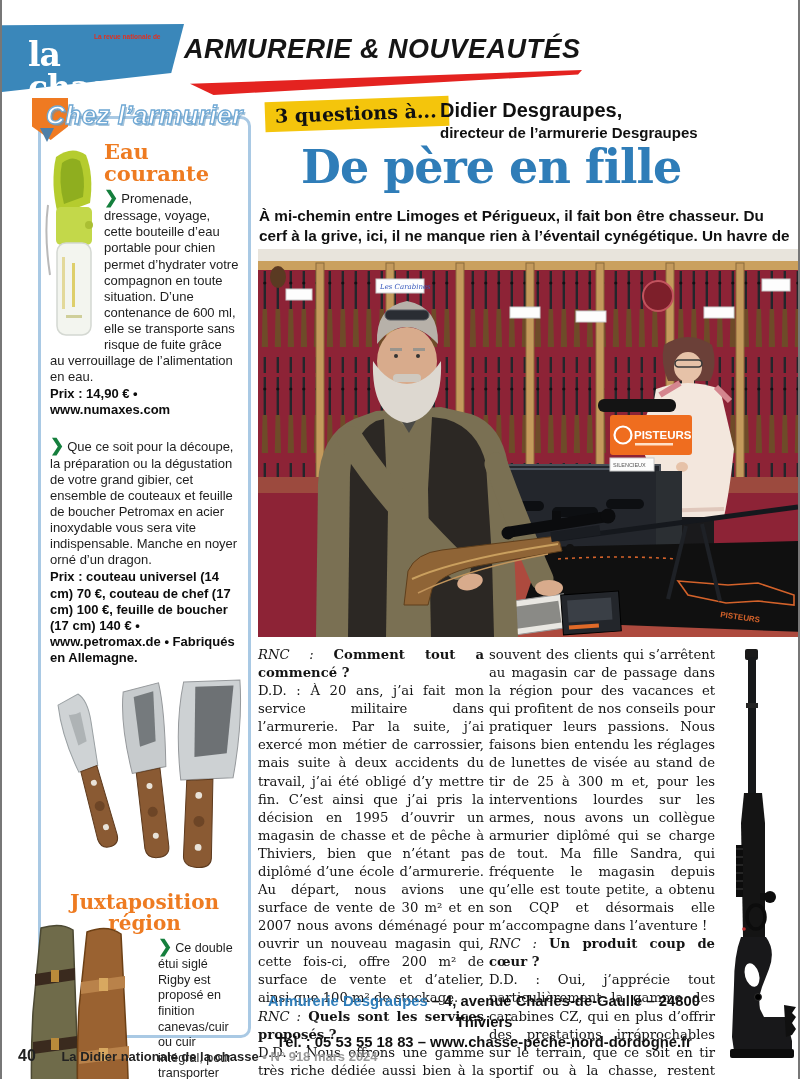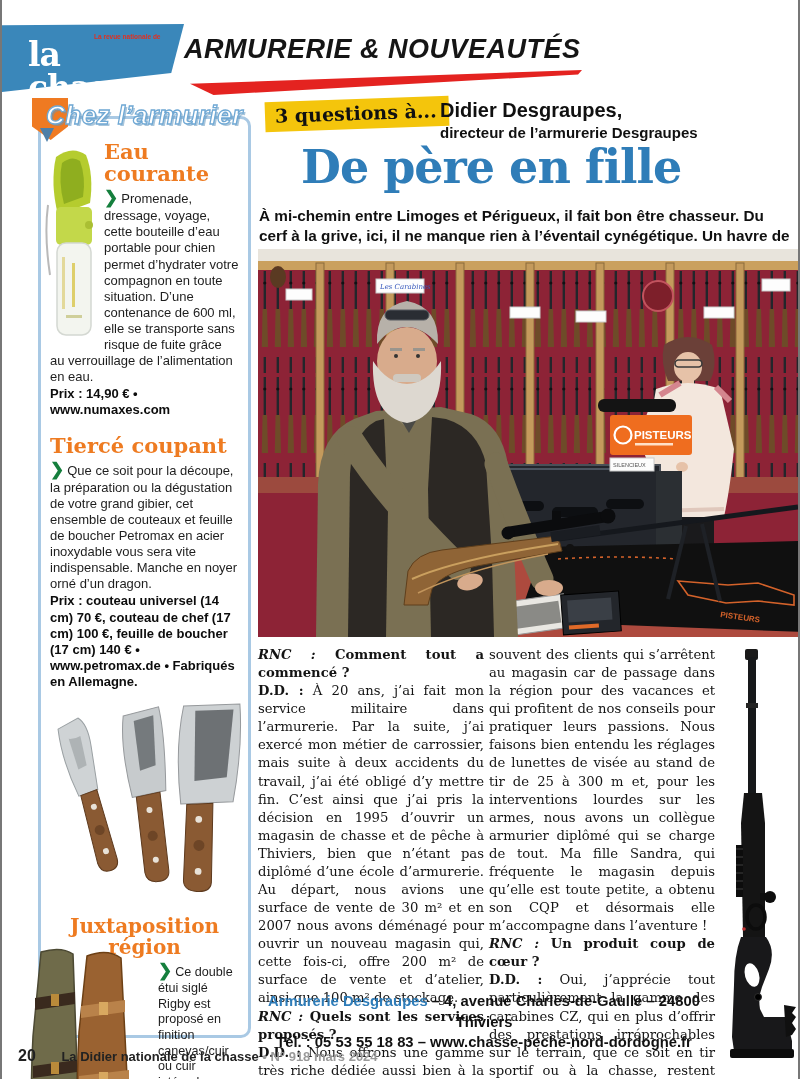--- a/index.html
+++ b/index.html
@@ -51,23 +51,23 @@
 
   
   #photo{left:256px;top:249px;width:544px;height:388px;background:#fef9c3;overflow:hidden;}
   #photo svg{display:block;}
 
   
   .qcol{font-family:"DejaVu Serif",serif;font-size:13.2px;line-height:1.37;color:#141414;text-align:justify;}
   #col1{left:256px;top:646px;width:226px;}
   #col2{left:487px;top:646px;width:226px;}
   .qcol p{margin:0;}
-  .q-prefix{font-weight:bold;font-style:italic;}
+  .q-prefix{font-weight:normal;font-style:italic;}
   .q-text{font-weight:bold;}
-  .a-prefix{font-weight:bold;}
+  .a-prefix{font-weight:normal;}
 
   
   #rifle-right{left:704px;top:645px;width:94px;height:415px;}
 
   
   #contact{left:256px;top:991px;width:452px;text-align:center;font-weight:700;font-size:14.8px;line-height:1.4;color:#111;}
   #contact .blue{color:#2e7cb8;}
 
   
   #page-footer{left:16px;top:1047px;width:770px;font-size:13px;color:#333;}
@@ -101,21 +101,20 @@
         <rect x="20" y="112" width="3" height="52" fill="#ded284" opacity=".8"></rect>
         <rect x="30" y="118" width="3" height="44" fill="#d8c54a" opacity=".8"></rect>
         <rect x="24" y="170" width="16" height="3" fill="#cfcf9a"></rect>
       </svg>
       <h3 class="side-h">Eau courante</h3>
       <p class="side-body"><span class="chev">❯</span><span>Promenade, dressage, voyage, cette bouteille d’eau portable pour chien permet d’hydrater votre compagnon en toute situation. D’une contenance de 600 ml, elle se transporte sans risque de fuite grâce au verrouillage de l’alimentation en eau.</span></p>
       <p class="side-bold">Prix : 14,90 € • www.numaxes.com</p>
     </div>
 
     <div class="side-item" id="item-tierce" style="clear:both;">
-      <h3 class="side-h">Tiercé coupant</h3>
       <p class="side-body"><span class="chev">❯</span><span>Que ce soit pour la découpe, la préparation ou la dégustation de votre grand gibier, cet ensemble de couteaux et feuille de boucher Petromax en acier inoxydable vous sera vite indispensable. Manche en noyer orné d’un dragon.</span></p>
       <p class="side-bold">Prix : couteau universel (14 cm) 70 €, couteau de chef (17 cm) 100 €, feuille de boucher (17 cm) 140 € • www.petromax.de • Fabriqués en Allemagne.</p>
       <svg id="knives-art" viewBox="0 0 196 212">
         <g transform="rotate(-14 40 120)">
           <path d="M30 28 L52 22 Q60 30 58 52 L54 96 L34 98 Q26 60 30 28 Z" fill="#cfd3d5" stroke="#9aa0a3" stroke-width="1"></path>
           <path d="M38 40 Q44 42 50 40 L49 70 L40 72 Z" fill="#8e9396" opacity=".5"></path>
           <path d="M36 98 L53 96 L56 168 Q56 178 46 178 Q37 178 36 168 Z" fill="#8a5a33" stroke="#5d3a1e" stroke-width="1"></path>
           <circle cx="46" cy="112" r="3" fill="#e8e2d8"></circle>
             <circle cx="47" cy="158" r="3" fill="#e8e2d8"></circle>
           <circle cx="46" cy="136" r="5" fill="#6d4526"></circle>
@@ -325,17 +324,17 @@
     <circle cx="52" cy="352" r="3.5" fill="#000" stroke="#2e2e2e"></circle>
     <rect x="24" y="404" width="64" height="9" rx="2" fill="#0c0c0c"></rect>
   </svg>
 
   <div class="abs" id="contact">
     <div><span class="blue">Armurerie Desgraupes</span><span> – 4, avenue Charles-de-Gaulle – 24800 Thiviers</span></div>
     <div>Tél. : 05 53 55 18 83 – www.chasse-peche-nord-dordogne.fr</div>
   </div>
 
   <div class="abs" id="page-footer">
-    <span id="pf-num">20</span>
+    <span id="pf-num">40</span>
     <span id="pf-title">La Didier nationale de la chasse</span>
     <span id="pf-issue">• N° 918 mars 2024</span>
   </div>
 </div>
 
 </body></html>

